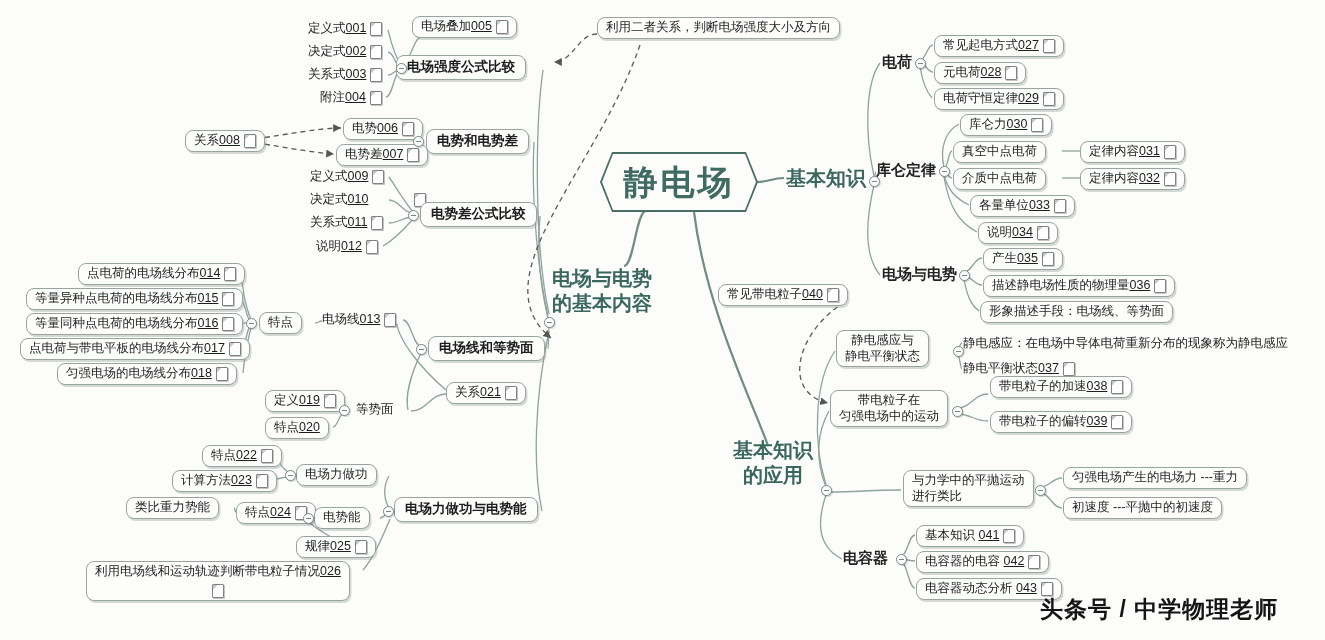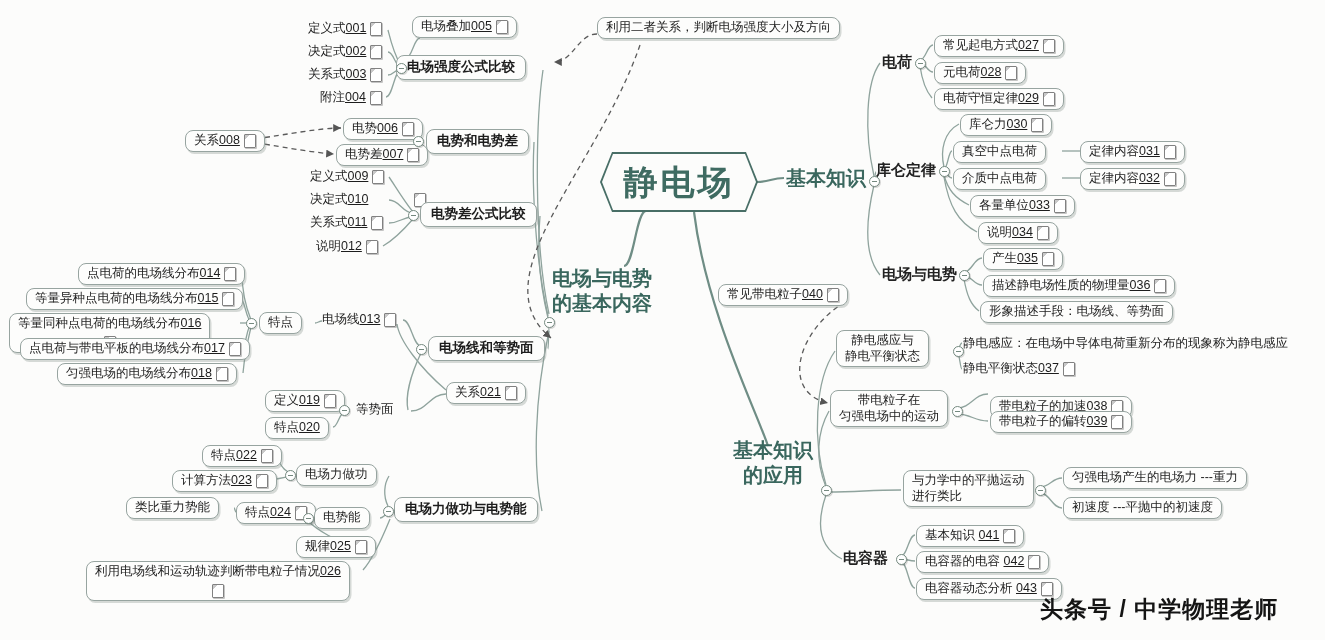--- a/index.html
+++ b/index.html
@@ -175,21 +175,21 @@
         <span class="label">电势差公式比较</span>
       </div>
       <div class="node type-box" style="left: 78px; top: 263px;">
         <span class="label">点电荷的电场线分布<u>014</u></span>
         <span class="doc-icon"></span>
       </div>
       <div class="node type-box" style="left: 26px; top: 288px;">
         <span class="label">等量异种点电荷的电场线分布<u>015</u></span>
         <span class="doc-icon"></span>
       </div>
-      <div class="node type-box" style="left: 9px; top: 313px; flex-direction: column;">
+      <div class="node type-box" style="left: 26px; top: 313px;">
         <span class="label">等量同种点电荷的电场线分布<u>016</u></span>
         <span class="doc-icon"></span>
       </div>
       <div class="node type-box" style="left: 20px; top: 338px;">
         <span class="label">点电荷与带电平板的电场线分布<u>017</u></span>
         <span class="doc-icon"></span>
       </div>
       <div class="node type-box" style="left: 57px; top: 363px;">
         <span class="label">匀强电场的电场线分布<u>018</u></span>
         <span class="doc-icon"></span>
@@ -340,21 +340,21 @@
         <span class="label">静电感应：在电场中导体电荷重新分布的现象称为静电感应</span>
       </div>
       <div class="node type-text" style="left: 963px; top: 361px;">
         <span class="label">静电平衡状态<u>037</u></span>
         <span class="doc-icon"></span>
       </div>
       <div class="node type-box" style="left: 830px; top: 390px;">
         <span class="label">带电粒子在
 匀强电场中的运动</span>
       </div>
-      <div class="node type-box" style="left: 990px; top: 396px;">
+      <div class="node type-box" style="left: 990px; top: 376px;">
         <span class="label">带电粒子的加速<u>038</u></span>
         <span class="doc-icon"></span>
       </div>
       <div class="node type-box" style="left: 990px; top: 411px;">
         <span class="label">带电粒子的偏转<u>039</u></span>
         <span class="doc-icon"></span>
       </div>
       <div class="node type-box align-left" style="left: 903px; top: 470px;">
         <span class="label">与力学中的平抛运动
 进行类比</span>

